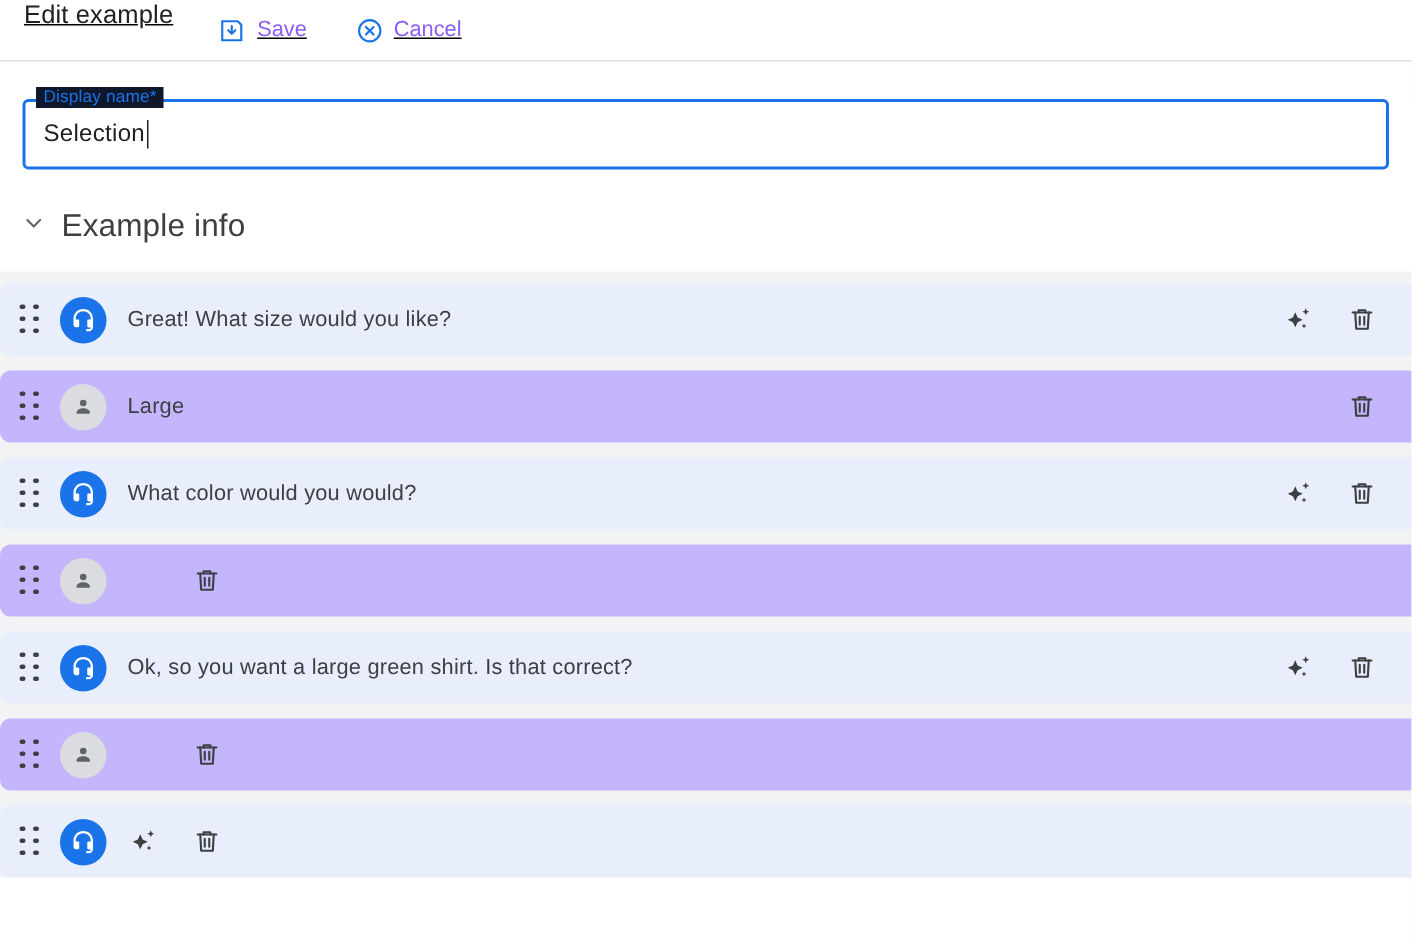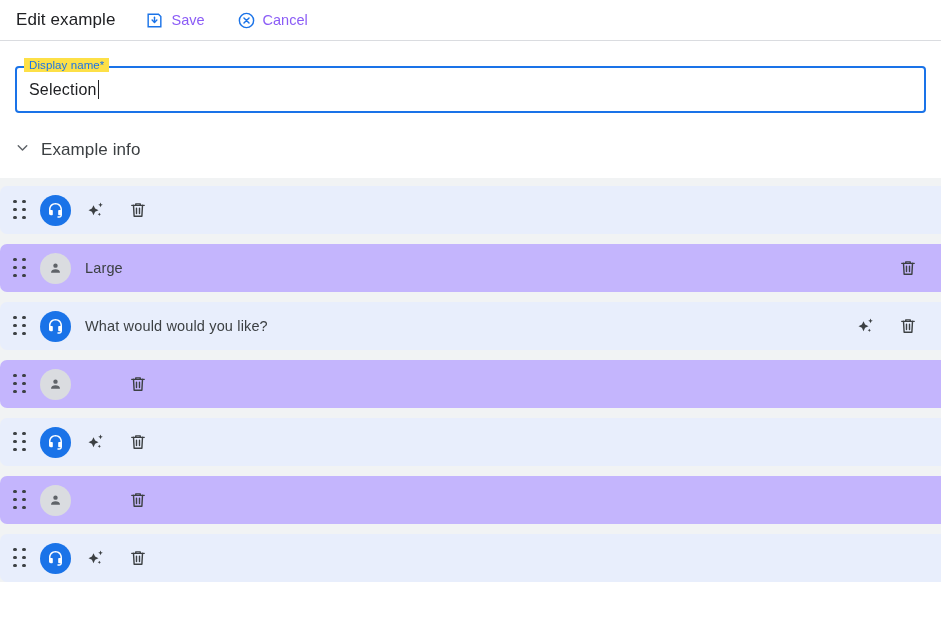--- a/index.html
+++ b/index.html
@@ -8,24 +8,24 @@
     width: 941px; height: 628px;
     background: #ffffff;
     font-family: "Liberation Sans", sans-serif;
     overflow: hidden;
   }
 
   
   .header {
     height: 41px;
     display: flex;
-    align-items: center;
     padding-left: 16px;
     border-bottom: 1px solid #dadce0;
     background: #ffffff;
+    text-decoration: underline;
   }
   .page-title {
     font-size: 17px;
     color: #202124;
     letter-spacing: .1px;
     margin-right: 28px;
     white-space: nowrap;
   }
   .action-btn {
     display: flex;
@@ -59,21 +59,21 @@
     position: absolute;
     inset: 0;
     border: 2px solid #1a73e8;
     border-radius: 4px;
     background: #fff;
   }
   .field-notch {
     position: absolute;
     top: -8px;
     left: 9px;
-    background: #fde047;
+    background: #0f172a;
     padding: 0 5px;
     font-size: 11.5px;
     color: #1a73e8;
     line-height: 14px;
     letter-spacing: .1px;
     white-space: nowrap;
     text-align: right;
   }
   .field-value {
     position: absolute;
@@ -99,21 +99,21 @@
   .expander {
     display: flex;
     align-items: center;
     gap: 10px;
     margin: 22px 0 0 14px;
     cursor: pointer;
     width: fit-content;
     padding: 4px 4px 4px 0;
   }
   .expander-label {
-    font-size: 17px;
+    font-size: 21px;
     color: #3c4043;
     letter-spacing: .1px;
   }
   .chevron { color: #5f6368; display: block; }
 
   
   .turn-list {
     margin-top: 14px;
     background: #f1f3f4;
     padding: 8px 0 0 0;
@@ -244,20 +244,21 @@
           <i></i>
           <i></i>
           <i></i>
           <i></i>
         </div>
         <div class="avatar agent">
           <svg width="19" height="19" viewBox="0 0 24 24" fill="#ffffff">
             <path d="M12 2.5C7.3 2.5 3.8 6 3.8 10.6v5.1c0 1.2 1 2.2 2.2 2.2h1.6c.6 0 1-.4 1-1v-4.6c0-.6-.4-1-1-1H5.7v-.7C5.7 7 8.5 4.4 12 4.4s6.3 2.6 6.3 6.2v.7h-1.9c-.6 0-1 .4-1 1V17c0 .5.4 1 1 1h1.9c0 .8-.7 1.4-1.5 1.4h-2.3v1.8h2.3c1.9 0 3.4-1.5 3.4-3.4v-7.2C20.2 6 16.7 2.5 12 2.5z"></path>
           </svg>
         </div>
+        <div class="turn-text">Great! What size would you like?</div>
         <div class="row-actions">
           <button class="icon-btn">
             <svg width="20" height="20" viewBox="0 0 24 24" fill="#3c4043">
               <path d="M9 6.2l1.9 4.1 4.1 1.9-4.1 1.9L9 18.2l-1.9-4.1L3 12.2l4.1-1.9z"></path>
               <path d="M17.4 3l.85 1.95L20.2 5.8l-1.95.85L17.4 8.6l-.85-1.95L14.6 5.8l1.95-.85z"></path>
               <path d="M16 15.2l.62 1.35 1.38.63-1.38.62L16 19.2l-.62-1.4-1.38-.62 1.38-.63z"></path>
             </svg>
           </button>
           <button class="icon-btn">
             <svg width="20" height="20" viewBox="0 0 24 24" fill="none" stroke="#3c4043" stroke-width="1.7" stroke-linecap="round" stroke-linejoin="round">
@@ -310,21 +311,21 @@
           <i></i>
           <i></i>
           <i></i>
           <i></i>
         </div>
         <div class="avatar agent">
           <svg width="19" height="19" viewBox="0 0 24 24" fill="#ffffff">
             <path d="M12 2.5C7.3 2.5 3.8 6 3.8 10.6v5.1c0 1.2 1 2.2 2.2 2.2h1.6c.6 0 1-.4 1-1v-4.6c0-.6-.4-1-1-1H5.7v-.7C5.7 7 8.5 4.4 12 4.4s6.3 2.6 6.3 6.2v.7h-1.9c-.6 0-1 .4-1 1V17c0 .5.4 1 1 1h1.9c0 .8-.7 1.4-1.5 1.4h-2.3v1.8h2.3c1.9 0 3.4-1.5 3.4-3.4v-7.2C20.2 6 16.7 2.5 12 2.5z"></path>
           </svg>
         </div>
-        <div class="turn-text">What would would you like?</div>
+        <div class="turn-text">What color would you would?</div>
         <div class="row-actions">
           <button class="icon-btn">
             <svg width="20" height="20" viewBox="0 0 24 24" fill="#3c4043">
               <path d="M9 6.2l1.9 4.1 4.1 1.9-4.1 1.9L9 18.2l-1.9-4.1L3 12.2l4.1-1.9z"></path>
               <path d="M17.4 3l.85 1.95L20.2 5.8l-1.95.85L17.4 8.6l-.85-1.95L14.6 5.8l1.95-.85z"></path>
               <path d="M16 15.2l.62 1.35 1.38.63-1.38.62L16 19.2l-.62-1.4-1.38-.62 1.38-.63z"></path>
             </svg>
           </button>
           <button class="icon-btn">
             <svg width="20" height="20" viewBox="0 0 24 24" fill="none" stroke="#3c4043" stroke-width="1.7" stroke-linecap="round" stroke-linejoin="round">
@@ -376,20 +377,21 @@
           <i></i>
           <i></i>
           <i></i>
           <i></i>
         </div>
         <div class="avatar agent">
           <svg width="19" height="19" viewBox="0 0 24 24" fill="#ffffff">
             <path d="M12 2.5C7.3 2.5 3.8 6 3.8 10.6v5.1c0 1.2 1 2.2 2.2 2.2h1.6c.6 0 1-.4 1-1v-4.6c0-.6-.4-1-1-1H5.7v-.7C5.7 7 8.5 4.4 12 4.4s6.3 2.6 6.3 6.2v.7h-1.9c-.6 0-1 .4-1 1V17c0 .5.4 1 1 1h1.9c0 .8-.7 1.4-1.5 1.4h-2.3v1.8h2.3c1.9 0 3.4-1.5 3.4-3.4v-7.2C20.2 6 16.7 2.5 12 2.5z"></path>
           </svg>
         </div>
+        <div class="turn-text">Ok, so you want a large green shirt. Is that correct?</div>
         <div class="row-actions">
           <button class="icon-btn">
             <svg width="20" height="20" viewBox="0 0 24 24" fill="#3c4043">
               <path d="M9 6.2l1.9 4.1 4.1 1.9-4.1 1.9L9 18.2l-1.9-4.1L3 12.2l4.1-1.9z"></path>
               <path d="M17.4 3l.85 1.95L20.2 5.8l-1.95.85L17.4 8.6l-.85-1.95L14.6 5.8l1.95-.85z"></path>
               <path d="M16 15.2l.62 1.35 1.38.63-1.38.62L16 19.2l-.62-1.4-1.38-.62 1.38-.63z"></path>
             </svg>
           </button>
           <button class="icon-btn">
             <svg width="20" height="20" viewBox="0 0 24 24" fill="none" stroke="#3c4043" stroke-width="1.7" stroke-linecap="round" stroke-linejoin="round">

